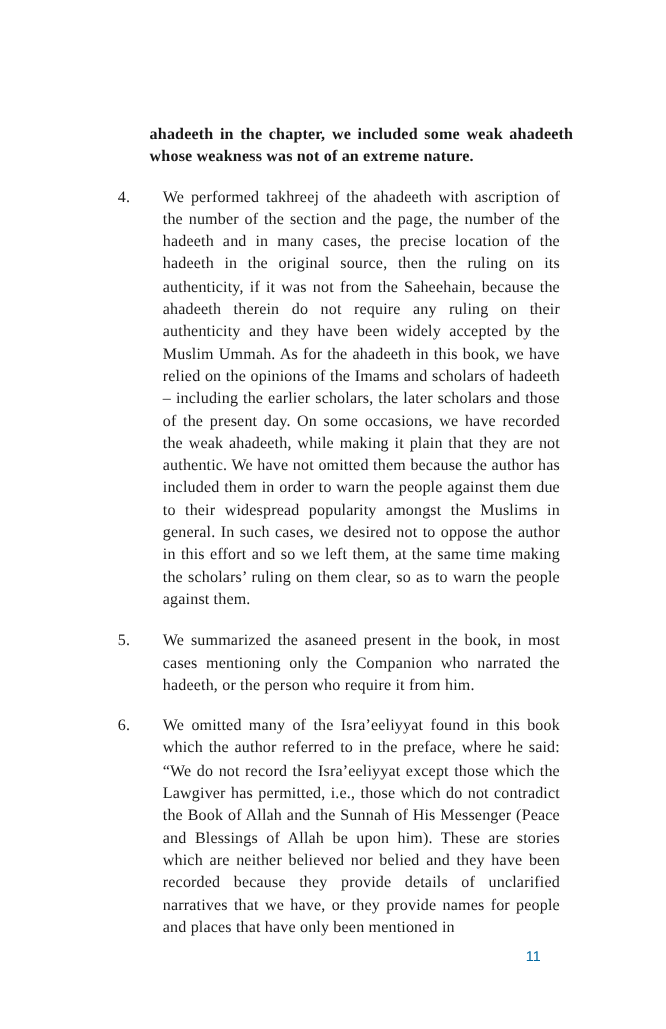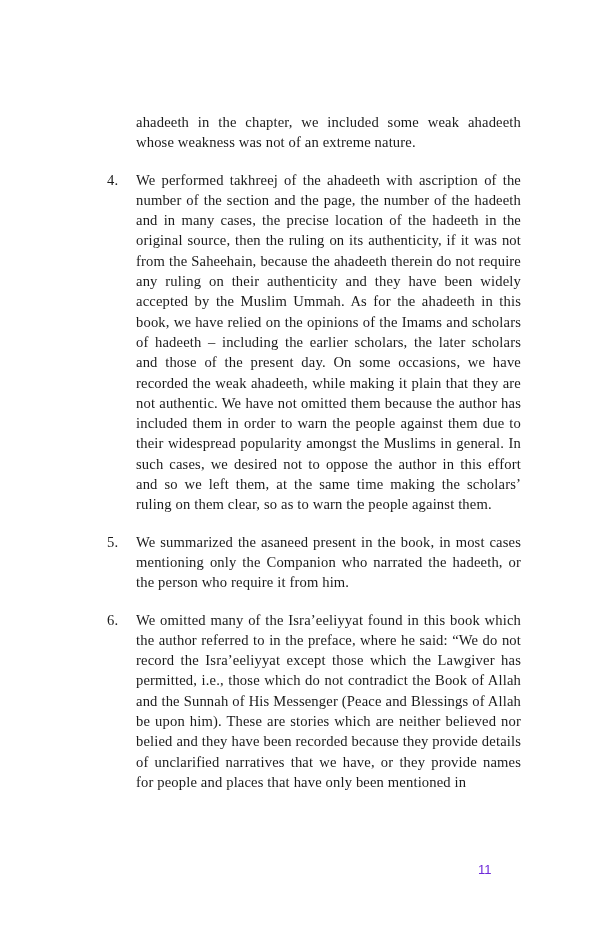--- a/index.html
+++ b/index.html
@@ -10,31 +10,31 @@
   }
   .content {
     position: absolute; left: 136px; top: 112px; width: 385px;
     font-family: "Liberation Serif", serif;
     font-size: 14.6px;
     line-height: 20.3px;
     color: #1a1a1a;
     text-align: justify;
     letter-spacing: 0.15px;
   }
-  .para { margin: 0; }
+  .para { margin: 0; font-weight: bold; }
   .item { position: relative; margin-top: 17px; }
   .item-num {
     position: absolute; left: -29px; top: 0;
     width: 20px;
   }
-  .item-text { margin: 0; text-align: justify; }
+  .item-text { margin: 12px; text-align: justify; }
   .page-number {
     position: absolute; left: 478px; top: 862px;
     font-family: "Liberation Sans", sans-serif;
-    font-size: 13px; color: #6d28d9;
+    font-size: 13px; color: #0369a1;
   }
 </style>
 </head>
 <body>
 
 <div class="page">
   <div class="content">
     <p class="para">ahadeeth in the chapter, we included some weak ahadeeth whose weakness was not of an extreme nature.</p>
 
     <div class="item">

